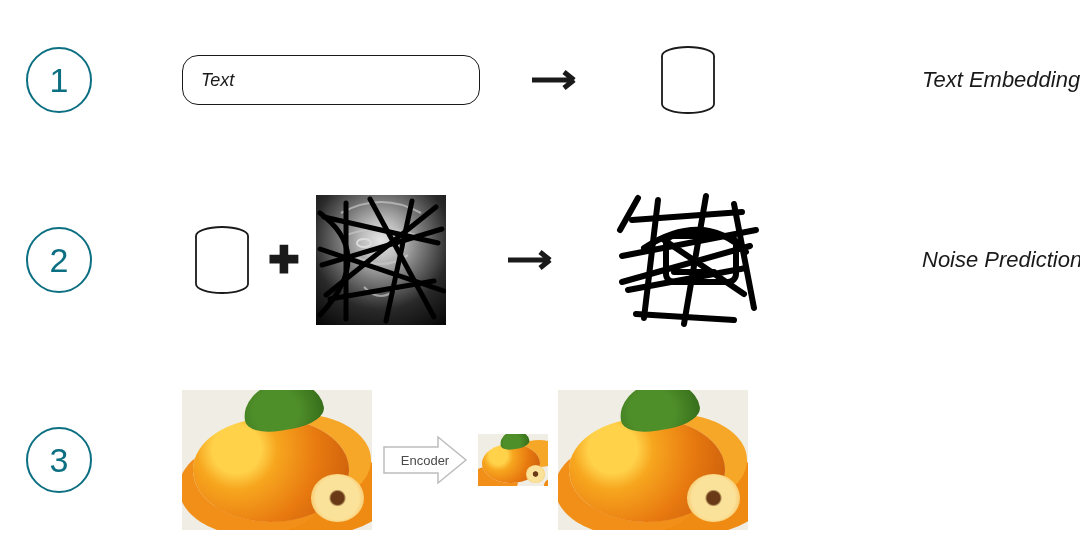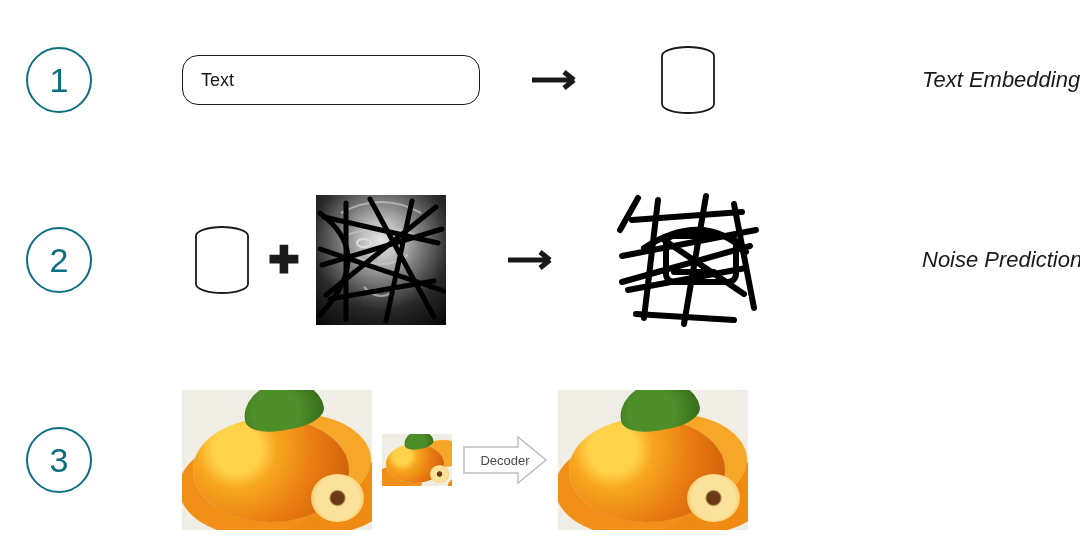--- a/index.html
+++ b/index.html
@@ -51,20 +51,21 @@
     height: 48px;
     width: 260px;
     border: 1.5px solid #1a1a1a;
     border-radius: 16px;
     display: flex;
     align-items: center;
     padding: 0 18px;
     font-size: 18px;
     color: #1a1a1a;
     margin-left: 90px;
+    font-style: italic;
   }
 
   .arrow {
     width: 58px;
     height: 24px;
   }
   .arrow svg { width: 100%; height: 100%; }
 
   .cyl {
     width: 60px;
@@ -264,29 +265,29 @@
 
 <div class="row row3">
   <div class="step-badge">
     <span>3</span>
   </div>
   <div class="content" style="padding-left:90px; gap:10px;">
     <div class="fruit fruit-large">
         <div class="half"></div>
       </div>
 
+    <div class="block-arrow">
+      <svg viewBox="0 0 86 54">
+        <path d="M2 14 H56 V4 L84 27 L56 50 V40 H2 Z" fill="#ffffff" stroke="#bdbdbd" stroke-width="1.5"></path>
+      </svg>
+      <span>Encoder</span>
+    </div>
 
     <div class="fruit fruit-small">
         <div class="half"></div>
       </div>
 
-    <div class="block-arrow">
-      <svg viewBox="0 0 86 54">
-        <path d="M2 14 H56 V4 L84 27 L56 50 V40 H2 Z" fill="#ffffff" stroke="#bdbdbd" stroke-width="1.5"></path>
-      </svg>
-      <span>Decoder</span>
-    </div>
 
     <div class="fruit fruit-large">
         <div class="half"></div>
       </div>
   </div>
 </div>
 
 </body></html>

